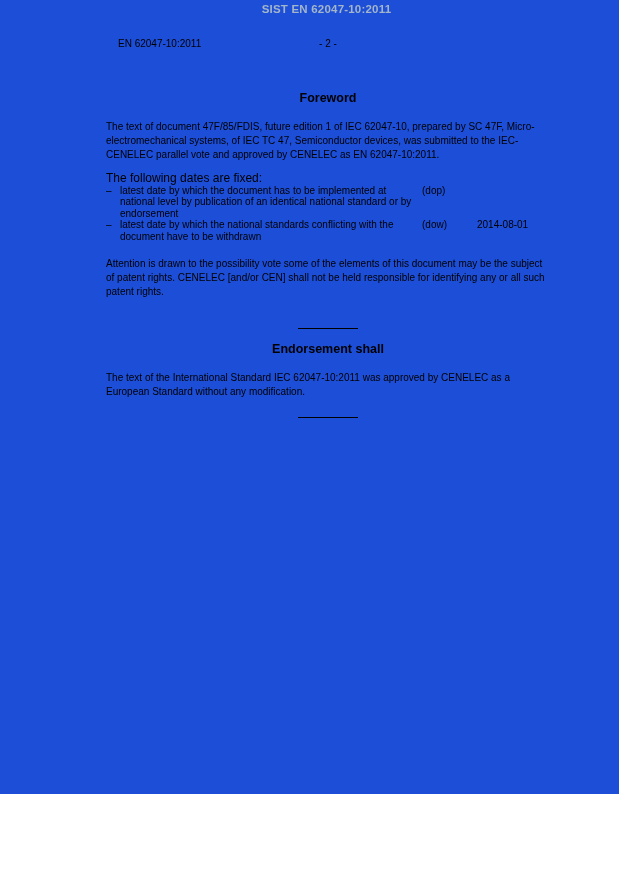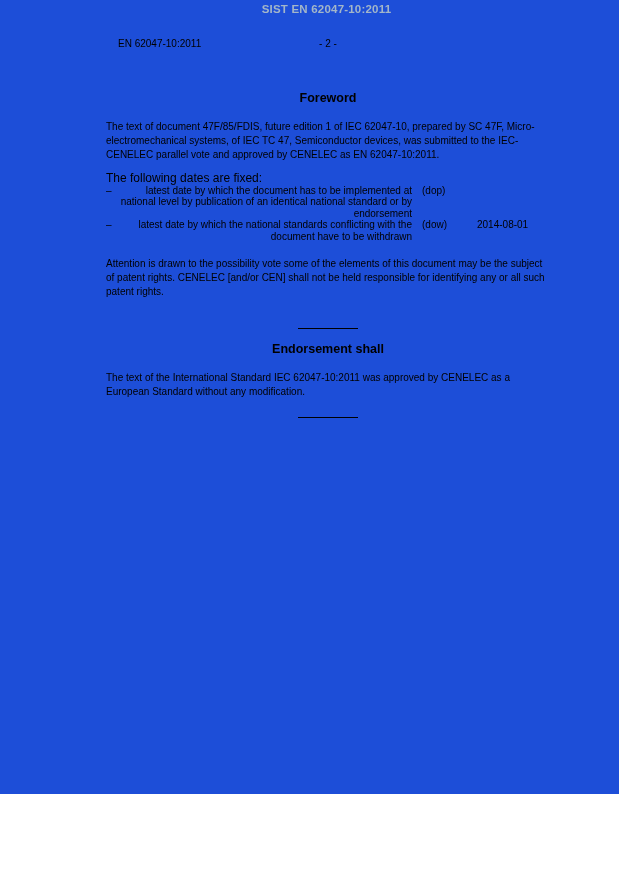--- a/index.html
+++ b/index.html
@@ -78,21 +78,20 @@
 
   .date-row {
     display: grid;
     grid-template-columns: 14px 302px 55px 1fr;
     font-size: 10px;
     line-height: 11.5px;
   }
 
   .date-row .dtext {
     padding-right: 10px;
-    text-align: right;
   }
 
   .patent {
     margin-top: 11px;
   }
 
   .divider {
     width: 60px;
     margin: 29px auto 0 auto;
     border-top: 1px solid #000000;

